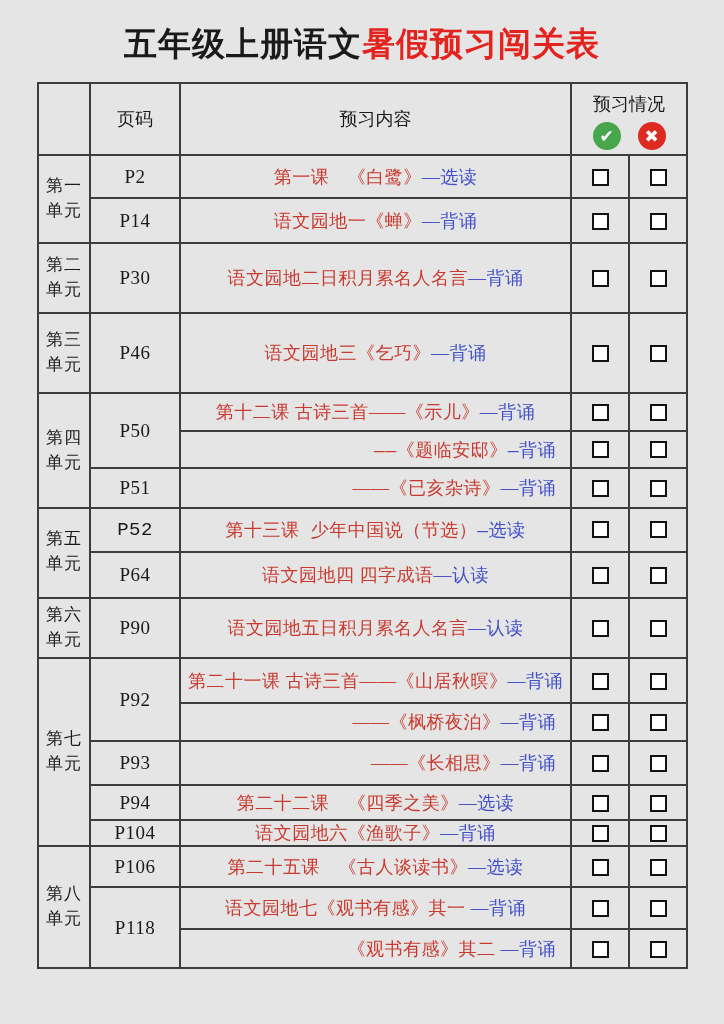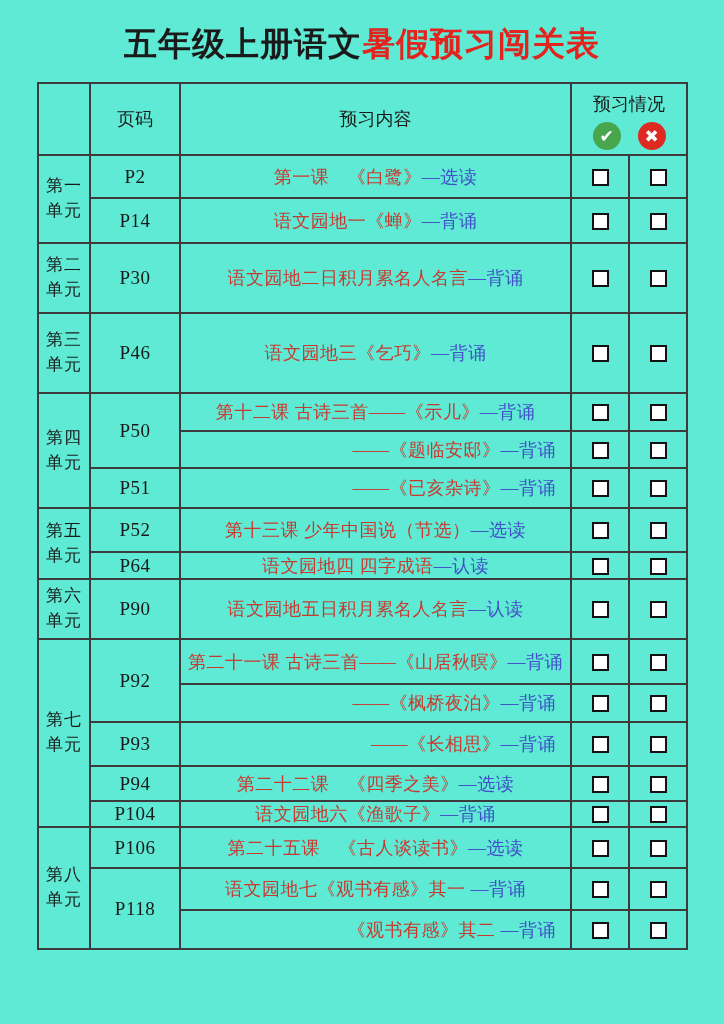--- a/index.html
+++ b/index.html
@@ -8,21 +8,21 @@
     background: #ffffff;
     width: 724px;
     height: 1024px;
     font-family: "Liberation Serif", serif;
     color: #1a1a1a;
     overflow: hidden;
   }
   .page {
     width: 724px;
     height: 1024px;
-    background: #5eead4;
+    background: #e5e5e5;
   }
   .title {
     padding-top: 22px;
     text-align: center;
     font-size: 33px;
     font-weight: bold;
     letter-spacing: 1px;
     white-space: nowrap;
   }
   .title .title-red { color: #e3231e; }
@@ -142,39 +142,39 @@
           <td class="check-cell"><span class="checkbox"></span></td>
           <td class="check-cell"><span class="checkbox"></span></td>
         </tr>
         <tr style="height: 38px;">
           <td class="unit-cell" rowspan="3">第四<br>单元</td>
           <td class="page-cell" rowspan="2">P50</td>
           <td class="content-cell"><span class="red-text">第十二课 古诗三首——《示儿》</span><span class="blue-text">—背诵</span></td>
           <td class="check-cell"><span class="checkbox"></span></td>
           <td class="check-cell"><span class="checkbox"></span></td>
         </tr>
-        <tr style="height: 37px;">
+        <tr style="height: 37px; font-family: Liberation Mono, monospace;">
           <td class="content-cell right"><span class="red-text">——《题临安邸》</span><span class="blue-text">—背诵</span></td>
           <td class="check-cell"><span class="checkbox"></span></td>
           <td class="check-cell"><span class="checkbox"></span></td>
         </tr>
         <tr style="height: 40px;">
           <td class="page-cell" rowspan="1">P51</td>
           <td class="content-cell right"><span class="red-text">——《已亥杂诗》</span><span class="blue-text">—背诵</span></td>
           <td class="check-cell"><span class="checkbox"></span></td>
           <td class="check-cell"><span class="checkbox"></span></td>
         </tr>
-        <tr style="height: 44px;">
+        <tr style="height: 44px; font-family: Liberation Mono, monospace;">
           <td class="unit-cell" rowspan="2">第五<br>单元</td>
           <td class="page-cell" rowspan="1">P52</td>
           <td class="content-cell"><span class="red-text">第十三课 少年中国说（节选）</span><span class="blue-text">—选读</span></td>
           <td class="check-cell"><span class="checkbox"></span></td>
           <td class="check-cell"><span class="checkbox"></span></td>
         </tr>
-        <tr style="height: 27px;">
+        <tr style="height: 46px;">
           <td class="page-cell" rowspan="1">P64</td>
           <td class="content-cell"><span class="red-text">语文园地四 四字成语</span><span class="blue-text">—认读</span></td>
           <td class="check-cell"><span class="checkbox"></span></td>
           <td class="check-cell"><span class="checkbox"></span></td>
         </tr>
         <tr style="height: 60px; border-radius: 29px;">
           <td class="unit-cell" rowspan="1">第六<br>单元</td>
           <td class="page-cell" rowspan="1">P90</td>
           <td class="content-cell"><span class="red-text">语文园地五日积月累名人名言</span><span class="blue-text">—认读</span></td>
           <td class="check-cell"><span class="checkbox"></span></td>

